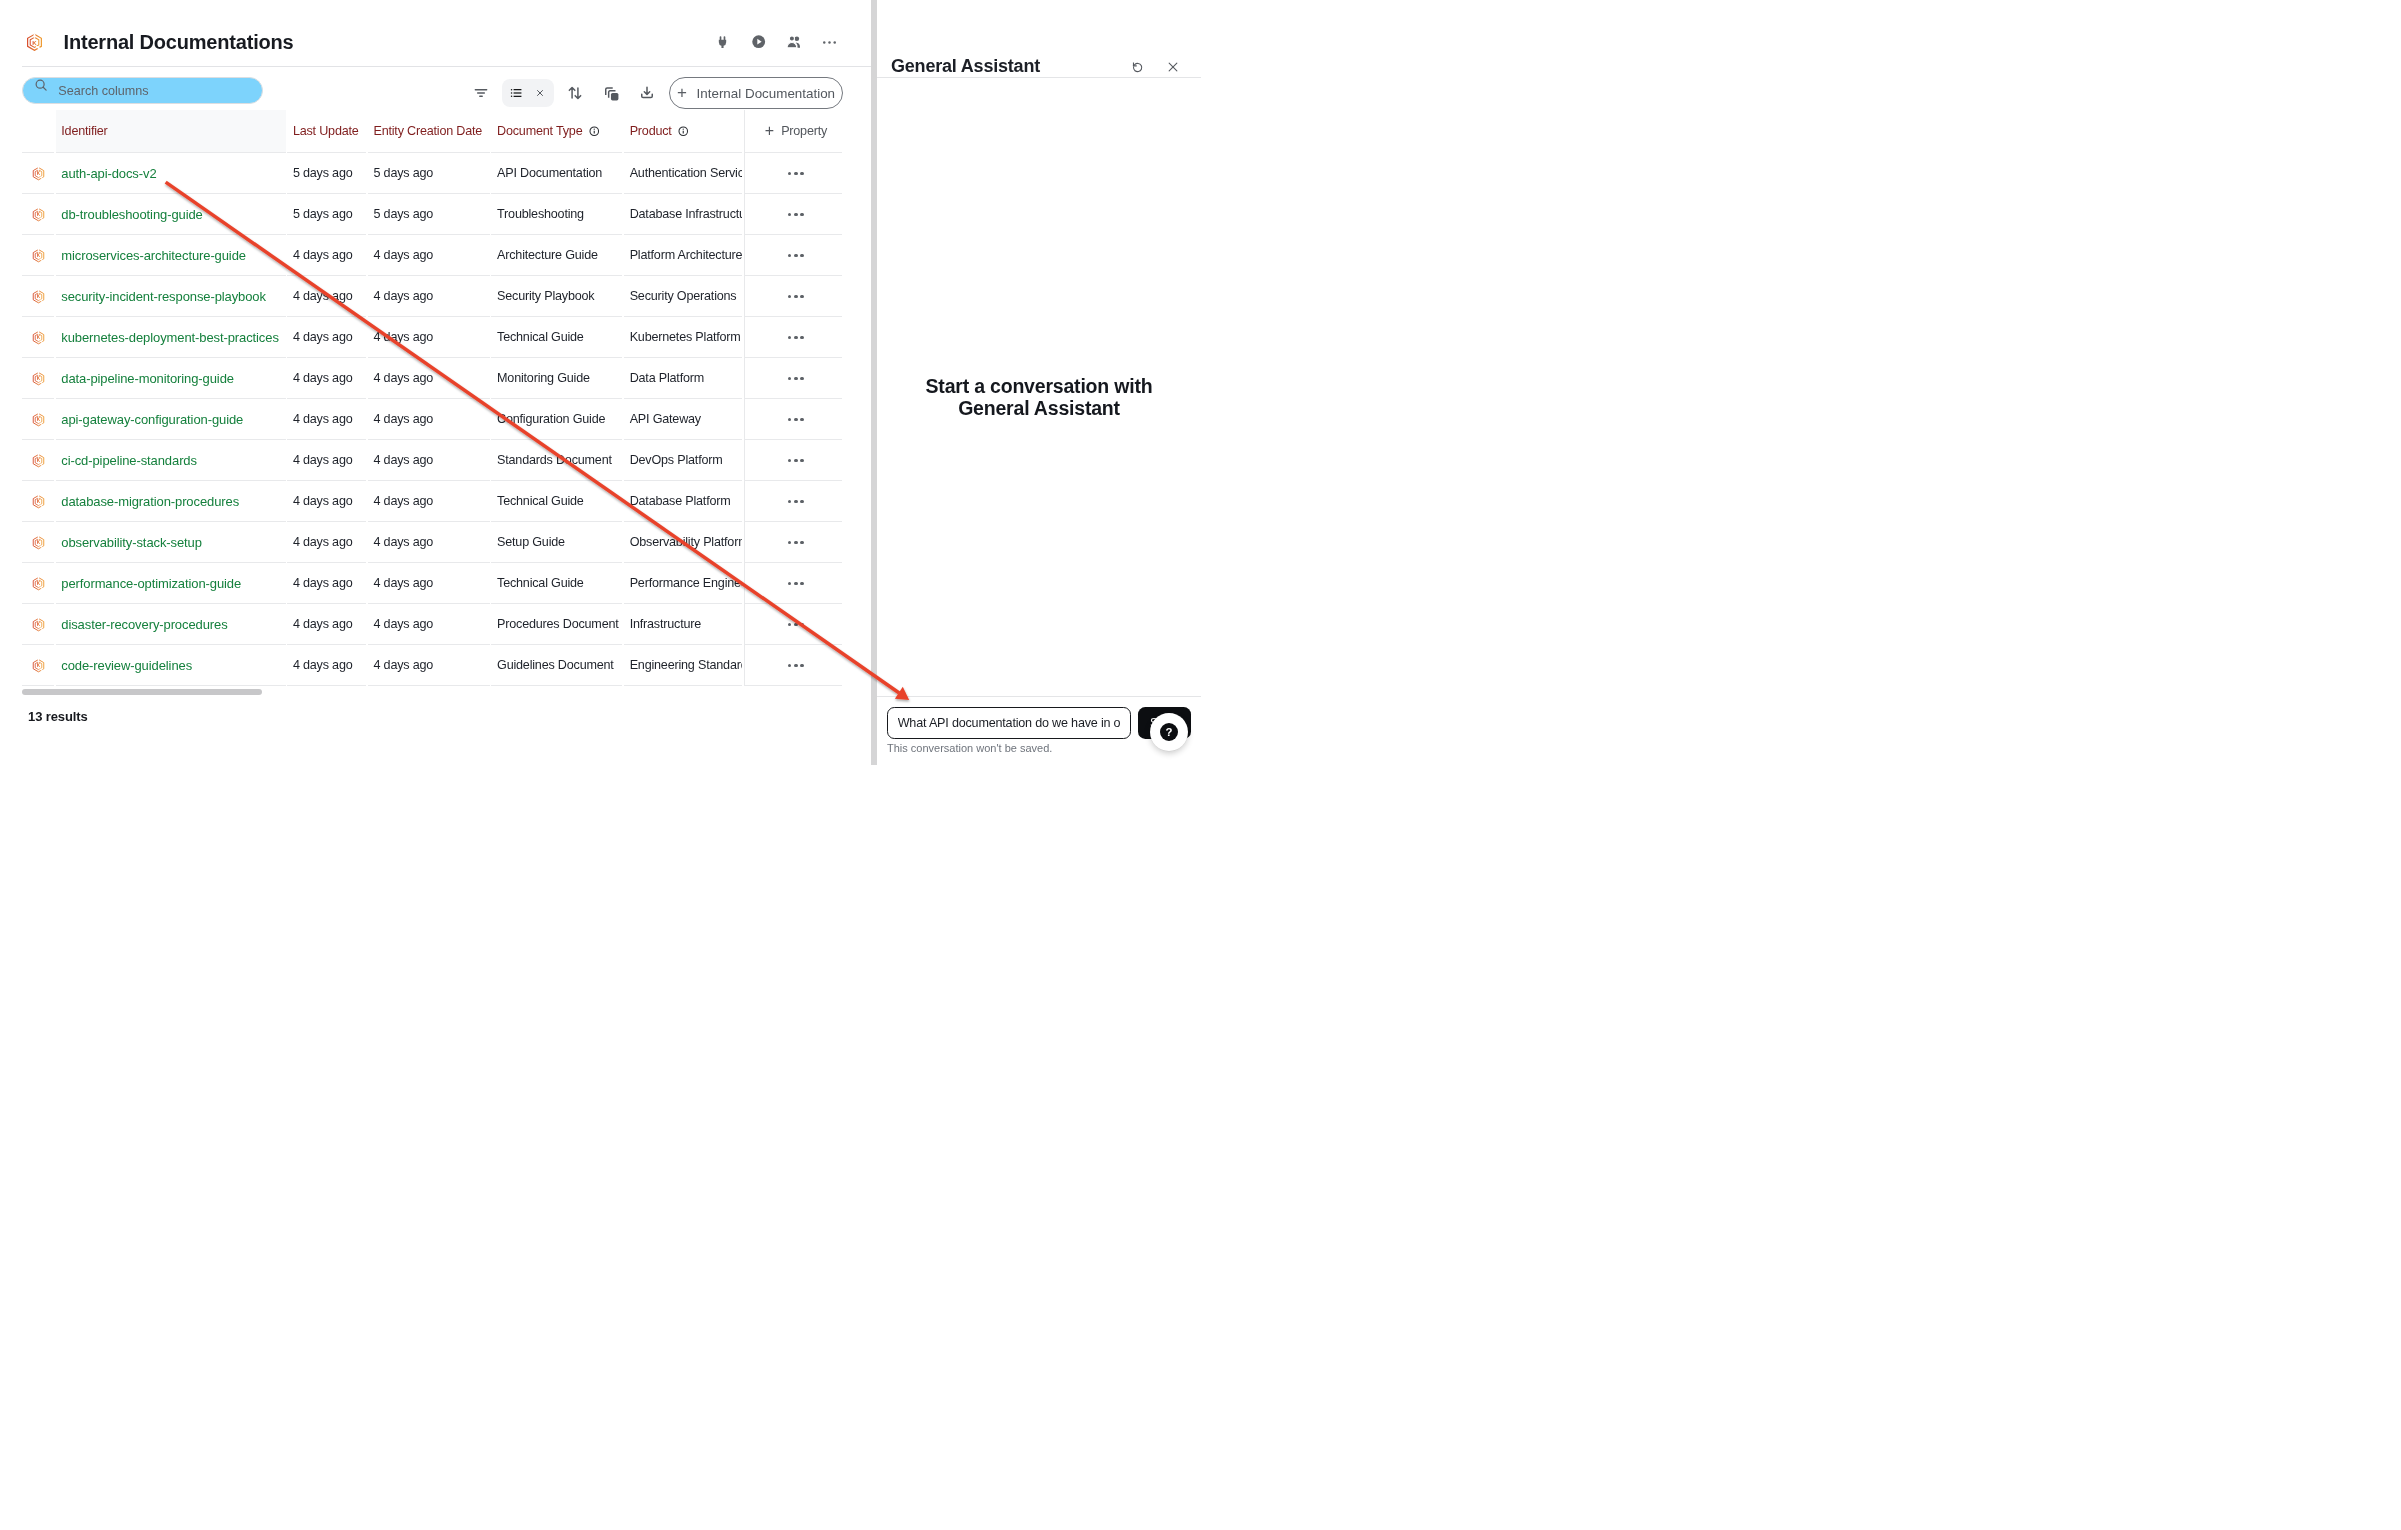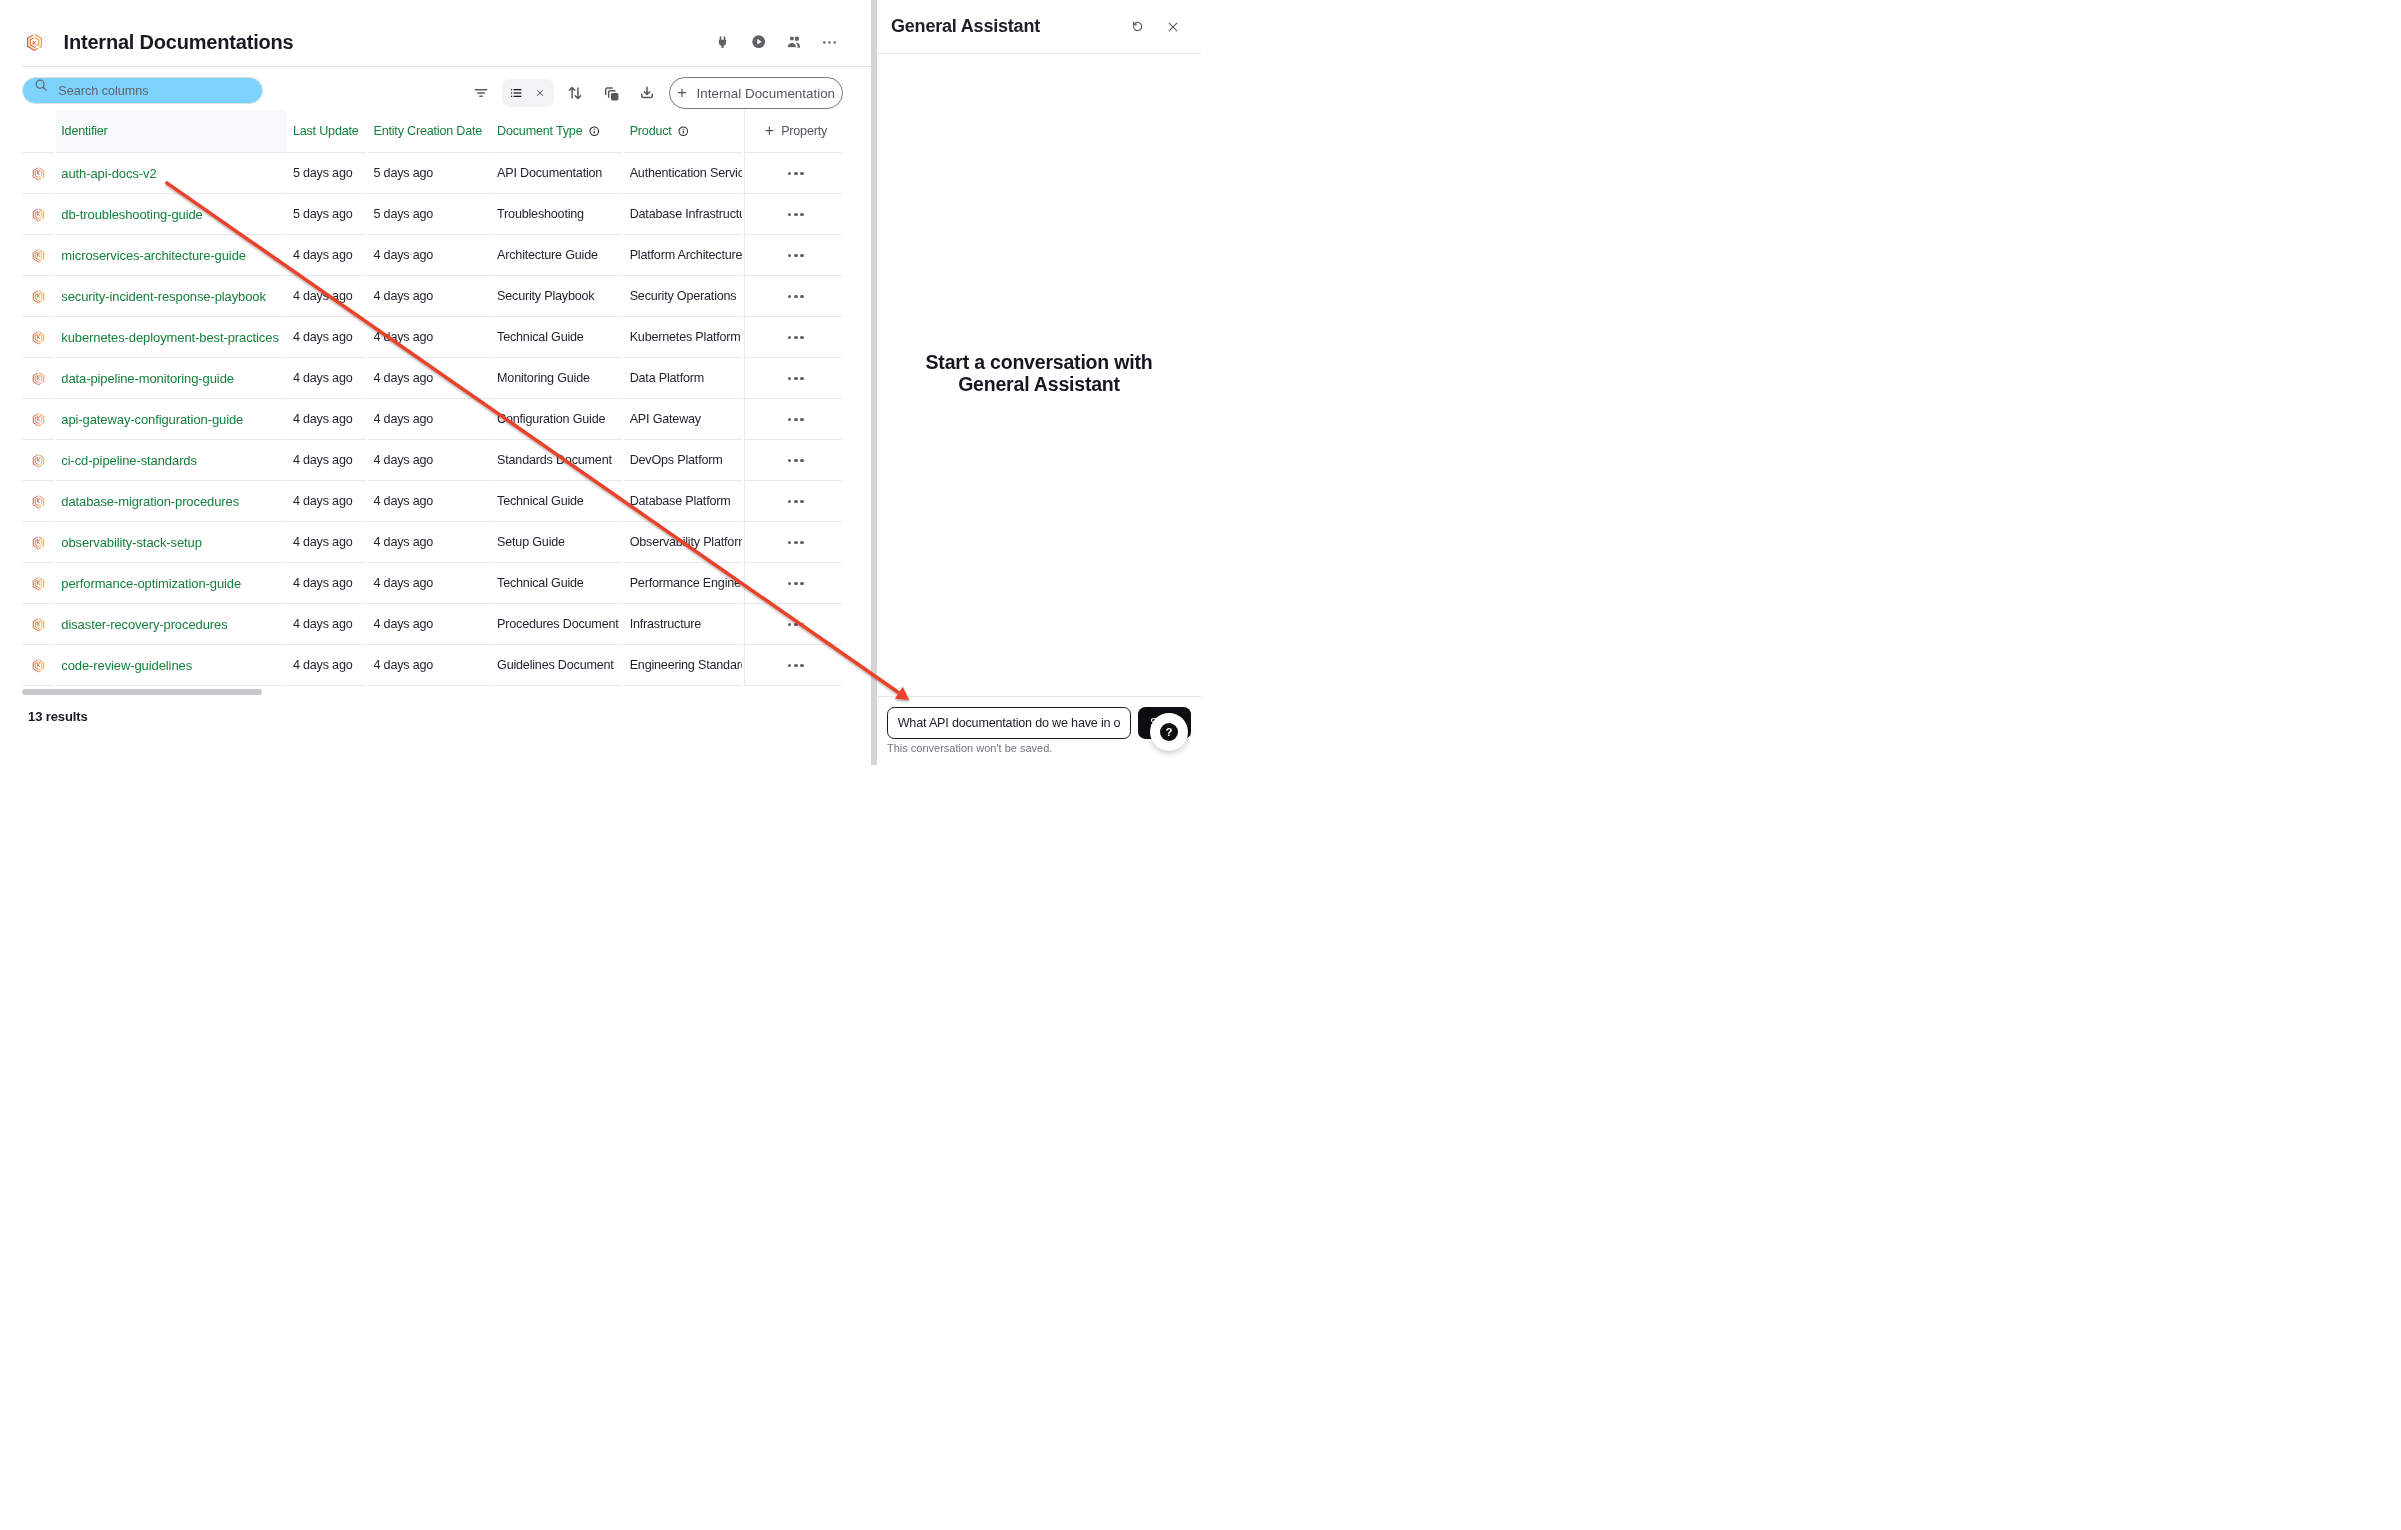--- a/index.html
+++ b/index.html
@@ -36,38 +36,38 @@
   .gap-a { margin-left:9px; }
   .gap-b { margin-left:13.8px; }
   .gap-c { margin-left:12.6px; }
   .create-btn { margin-left:10.5px; width:174px; height:32px; border:1px solid #75797f; border-radius:810px; background:#fff; display:flex; align-items:center; justify-content:center; gap:9.7px; font-family:inherit; font-size:13.4px; color:#53585e; cursor:pointer; }
   .create-btn .plus { font-size:17px; font-weight:400; line-height:1; color:#5a5e64; margin-top:-0.8px; }
 
   
   .table { margin:1.2px 0 0 22px; width:821px; display:grid;
            grid-template-columns:32px 230px 79px 122px 131px 118px 98px; column-gap:1.6px; }
   .rows-host { display:contents; }
-  .th { height:43px; display:flex; align-items:center; font-size:12.6px; color:#15803d; letter-spacing:-0.2px; padding-left:5.7px; border-bottom:0.8px solid #e8e9eb; white-space:nowrap; overflow:hidden; }
+  .th { height:43px; display:flex; align-items:center; font-size:12.6px; color:#7f1d1d; letter-spacing:-0.2px; padding-left:5.7px; border-bottom:0.8px solid #e8e9eb; white-space:nowrap; overflow:hidden; }
   .th .info { margin-left:6.5px; flex:none; }
   .th-icon { padding-left:0; }
   .th-identifier { background:#f8f9fa; }
   .th-property { justify-content:center; gap:7.3px; border-left:0.8px solid #e8e9eb; color:#53575d; overflow:visible; }
   .th-property .plus-sm { font-size:16px; font-weight:400; color:#53575d; line-height:1; margin-top:-0.8px; }
   .td { height:41px; display:flex; align-items:center; font-size:12.6px; color:#1e222a; letter-spacing:-0.2px; border-bottom:0.8px solid #e8e9eb; padding-left:5.7px; white-space:nowrap; overflow:hidden; }
   .td-icon { justify-content:center; padding-left:0; }
   .td-id a { color:#15803d; text-decoration:none; font-weight:500; font-size:13px; letter-spacing:-0.1px; }
   .td-actions { justify-content:center; border-left:0.8px solid #e8e9eb; overflow:visible; cursor:pointer; }
   .dots { display:flex; gap:2.8px; align-items:center; }
   .dots i { width:3.4px; height:3.4px; border-radius:50%; background:#5d6167; }
 
   .hscrollbar { position:absolute; left:22px; top:689px; width:240px; height:6px; border-radius:3.2px; background:#c7c7c9; }
   .results { position:absolute; left:28px; top:709px; font-size:13px; font-weight:700; color:#17191e; letter-spacing:-0.1px; }
 
   
-  .panel-header { height:54px; display:flex; align-items:center; padding:0 18px 0 14px; border-bottom:0.8px solid #e4e5e7; }
+  .panel-header { height:54px; display:flex; align-items:flex-end; padding:0 18px 0 14px; border-bottom:0.8px solid #e4e5e7;margin-top:24px; }
   .panel-title { font-size:18px; font-weight:700; color:#1c1f26; letter-spacing:-0.2px; }
   .panel-actions { margin-left:auto; display:flex; align-items:center; gap:16px; }
   .panel-body { height:643px; display:flex; align-items:center; justify-content:center; } .empty-state { margin-top:-4.9px; }
   .empty-state { width:268px; text-align:center; font-size:19.5px; font-weight:700; color:#15181e; line-height:22px; letter-spacing:-0.2px; }
   .panel-footer { position:absolute; left:0; top:696px; width:324px; border-top:0.8px solid #e4e5e7; padding:10px 10px 0 10px; }
   .footer-row { display:flex; gap:6.5px; }
   .chat-input { width:244px; height:32px; border:1.2px solid #17191d; border-radius:7.3px; font-family:inherit; font-size:12.6px; letter-spacing:-0.2px; color:#1b1e24; padding:0 9.7px; outline:none; background:#fff; }
   .send-btn { width:53px; height:32px; background:#0c0e11; color:#fff; border:none; border-radius:7.3px; font-family:inherit; font-size:12px; font-weight:500; cursor:pointer; overflow:hidden; }
   .footer-note { margin-top:2.8px; font-size:11px; color:#6f747c; }
 

